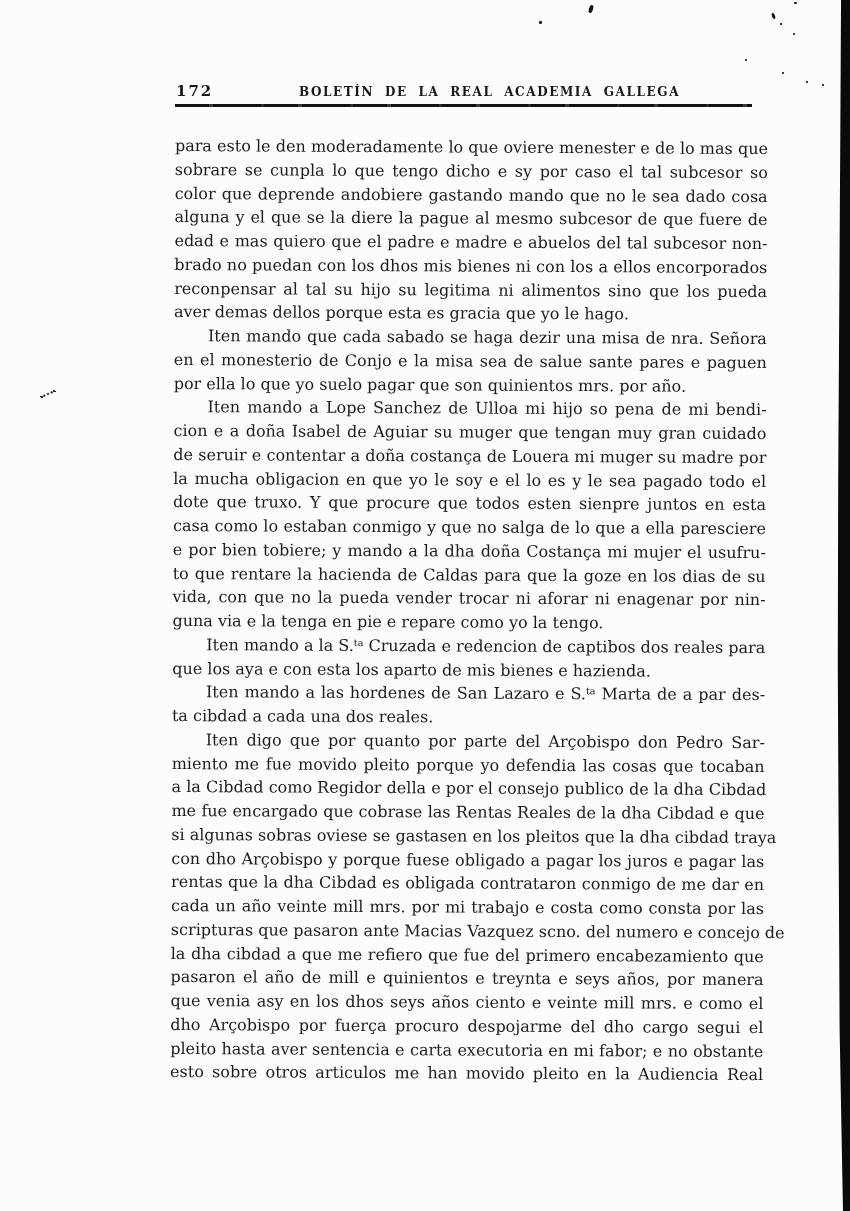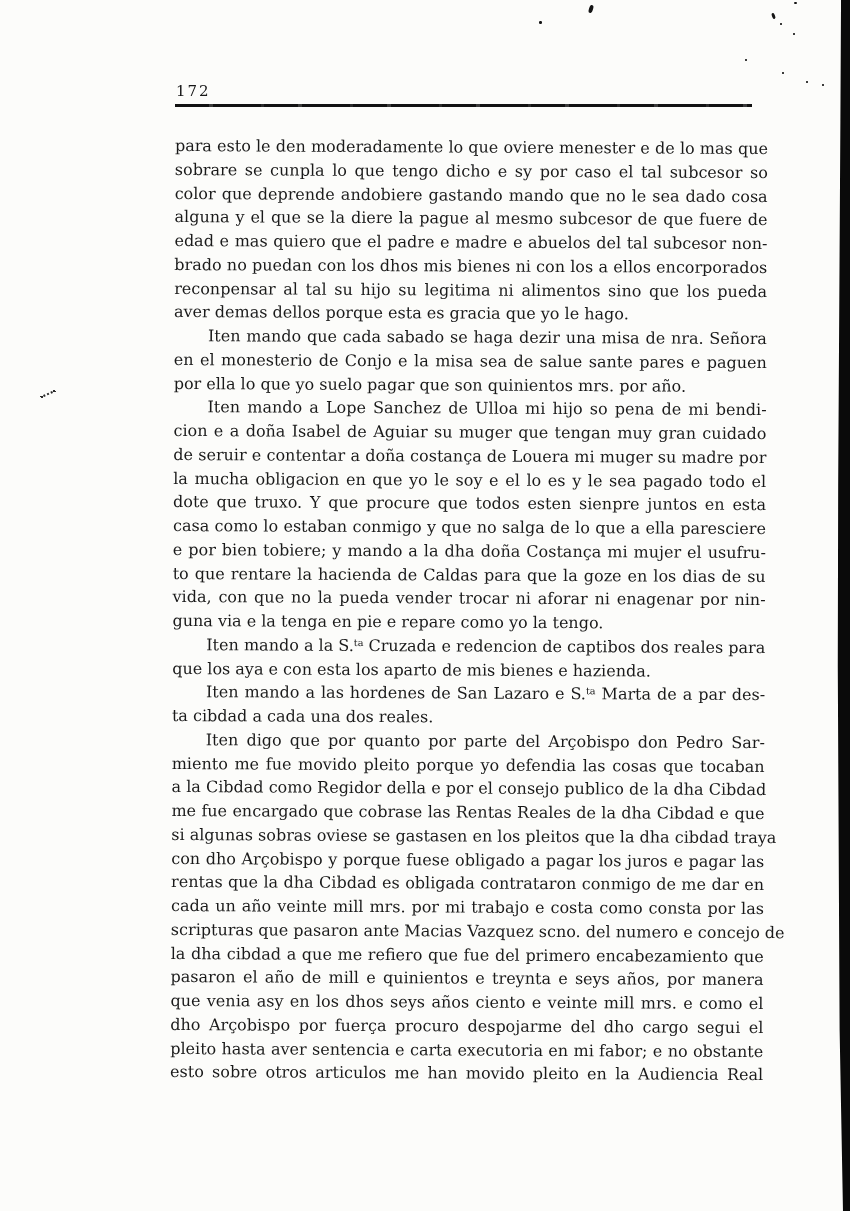--- a/index.html
+++ b/index.html
@@ -11,21 +11,21 @@
   .page {
     position: relative;
     width: 850px; height: 1211px;
     background: #fcfcfa;
     overflow: hidden;
   }
 
   
   .page-number {
     position: absolute; left: 176px; top: 82px;
-    font-size: 15px; font-weight: 400; letter-spacing: 2px;
+    font-size: 15px; font-weight: 700; letter-spacing: 2px;
     color: #161616;
   }
   .header-title {
     position: absolute; left: 299px; top: 85px;
     font-size: 12px; font-weight: 700;
     letter-spacing: 1.6px; word-spacing: 5px;
     color: #161616; white-space: nowrap;
   }
   .header-rule {
     position: absolute; left: 175px; top: 104px;
@@ -86,20 +86,21 @@
     border-top: 2px dotted #2a2a2a;
     transform: rotate(-24deg);
   }
 </style>
 </head>
 <body>
 
 <div class="page">
 
   <span class="page-number">172</span>
+  <span class="header-title">BOLETÍN DE LA REAL ACADEMIA GALLEGA</span>
   <div class="header-rule"></div>
 
   <div class="text-block">
       <div>
         <div class="tline">para esto le den moderadamente lo que oviere menester e de lo mas que</div>
         <div class="tline">sobrare se cunpla lo que tengo dicho e sy por caso el tal subcesor so</div>
         <div class="tline">color que deprende andobiere gastando mando que no le sea dado cosa</div>
         <div class="tline">alguna y el que se la diere la pague al mesmo subcesor de que fuere de</div>
         <div class="tline">edad e mas quiero que el padre e madre e abuelos del tal subcesor non-</div>
         <div class="tline">brado no puedan con los dhos mis bienes ni con los a ellos encorporados</div>

